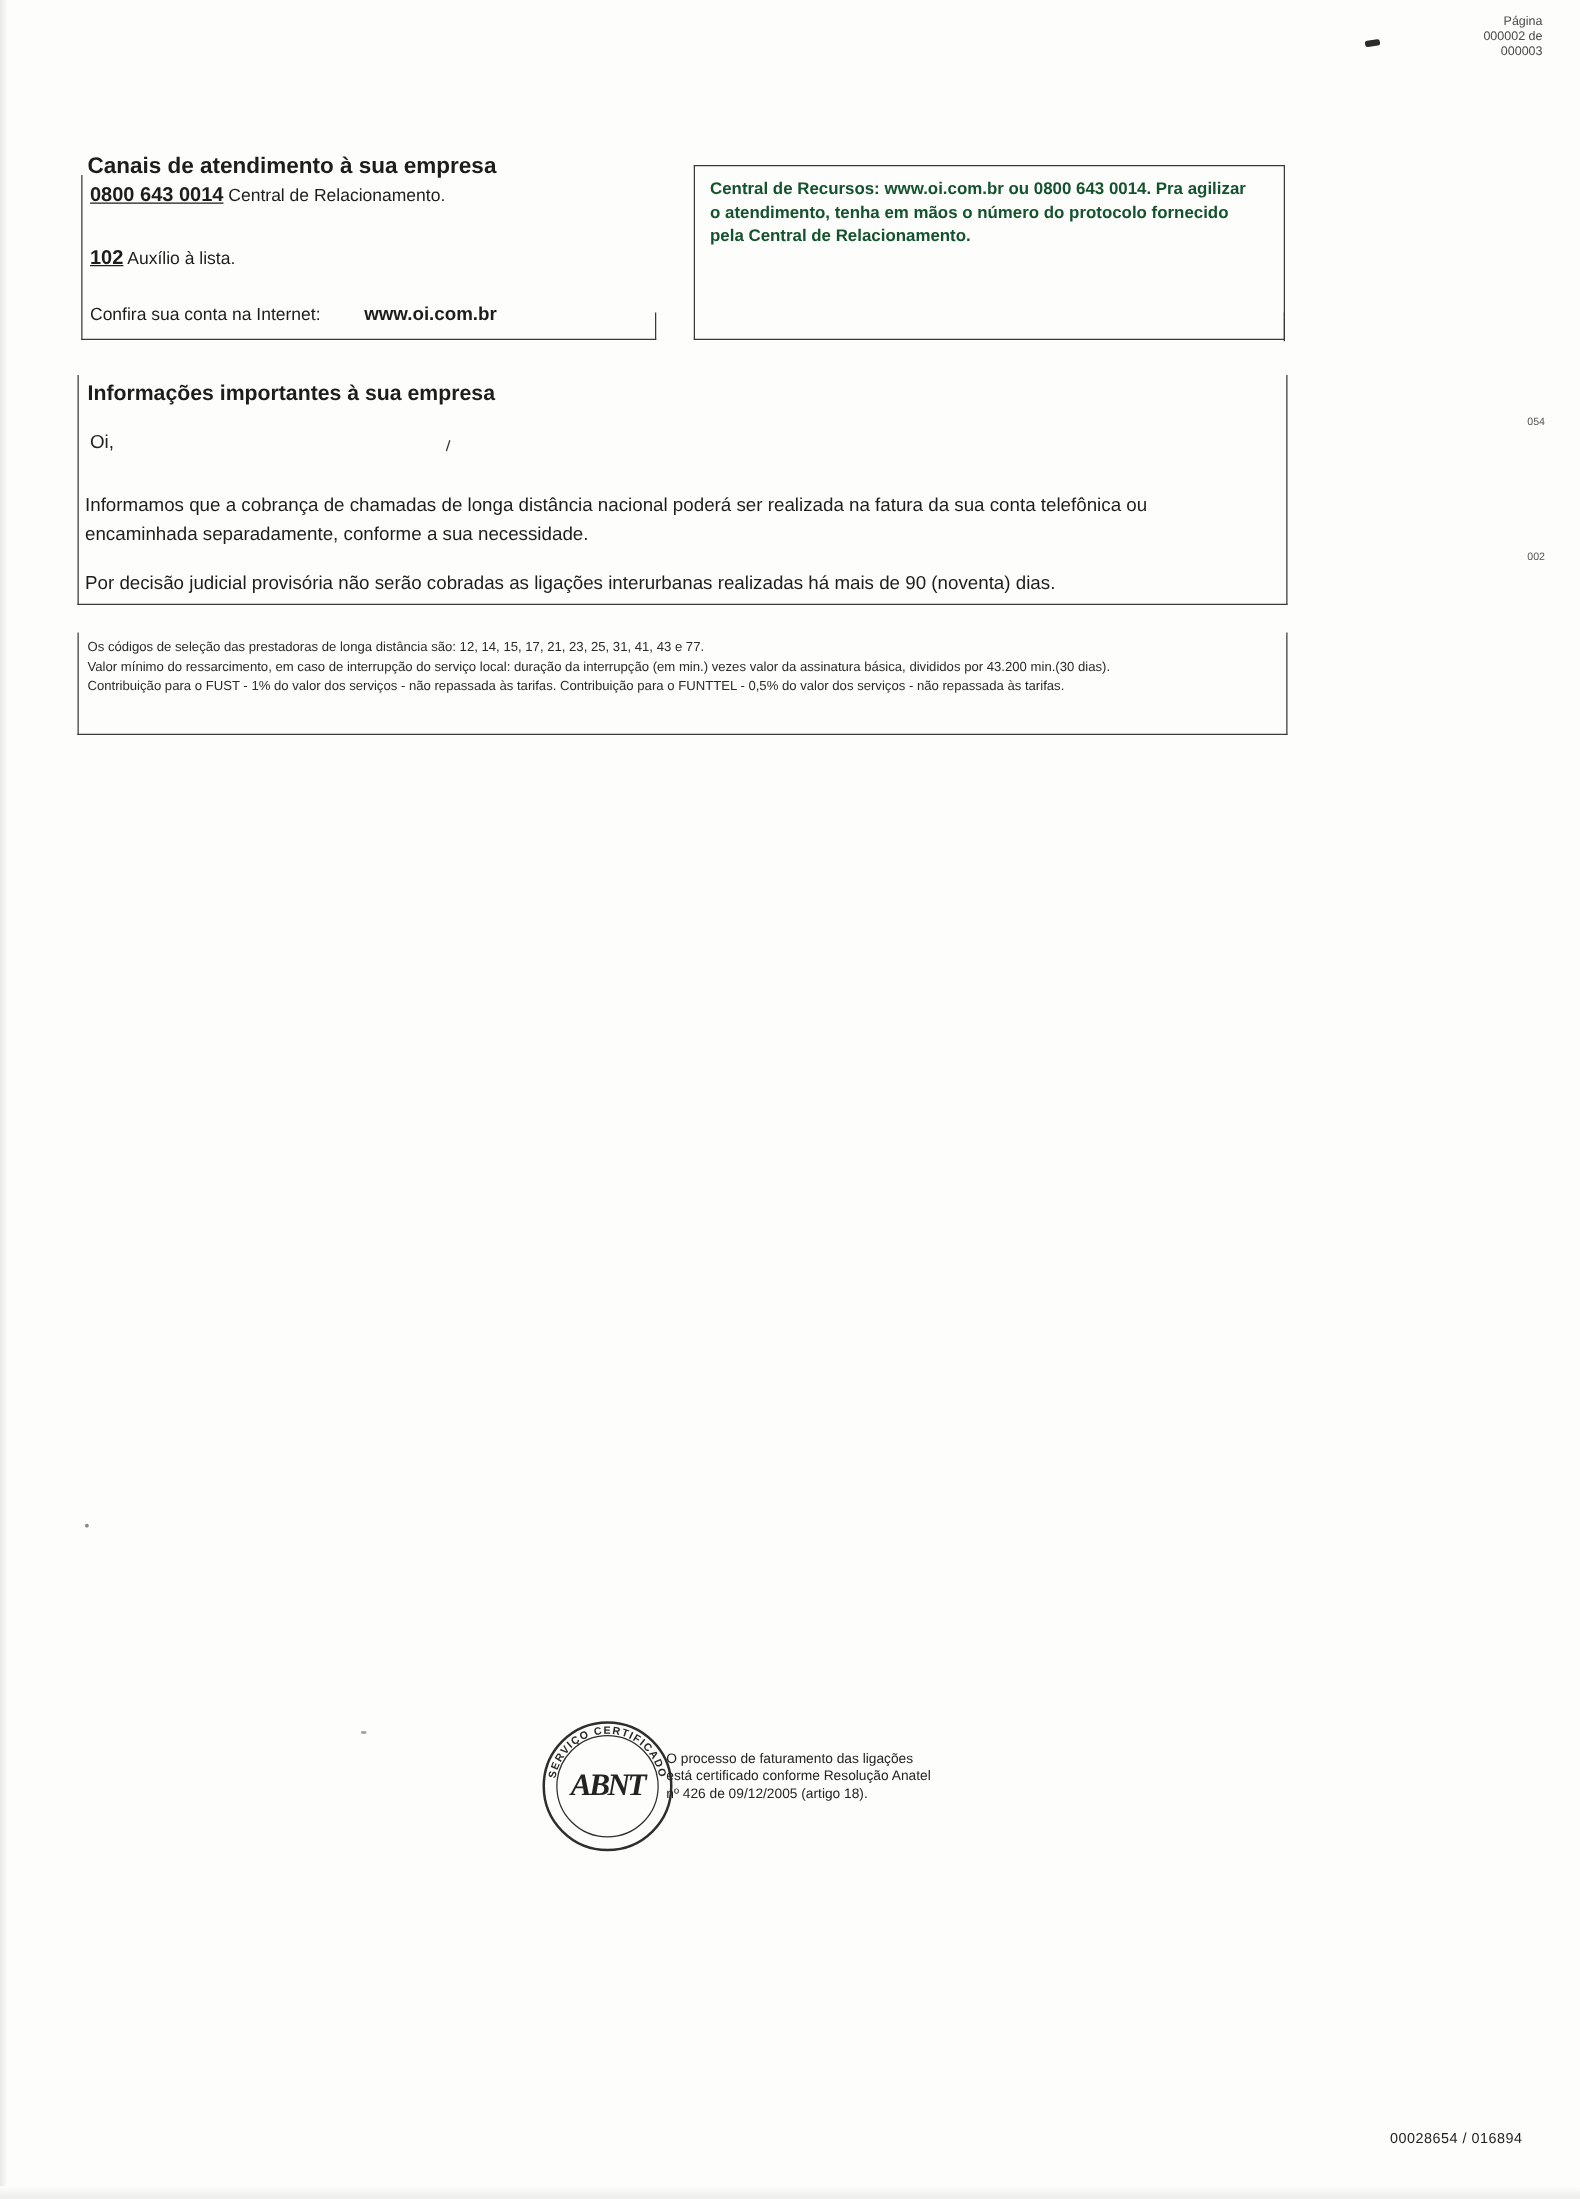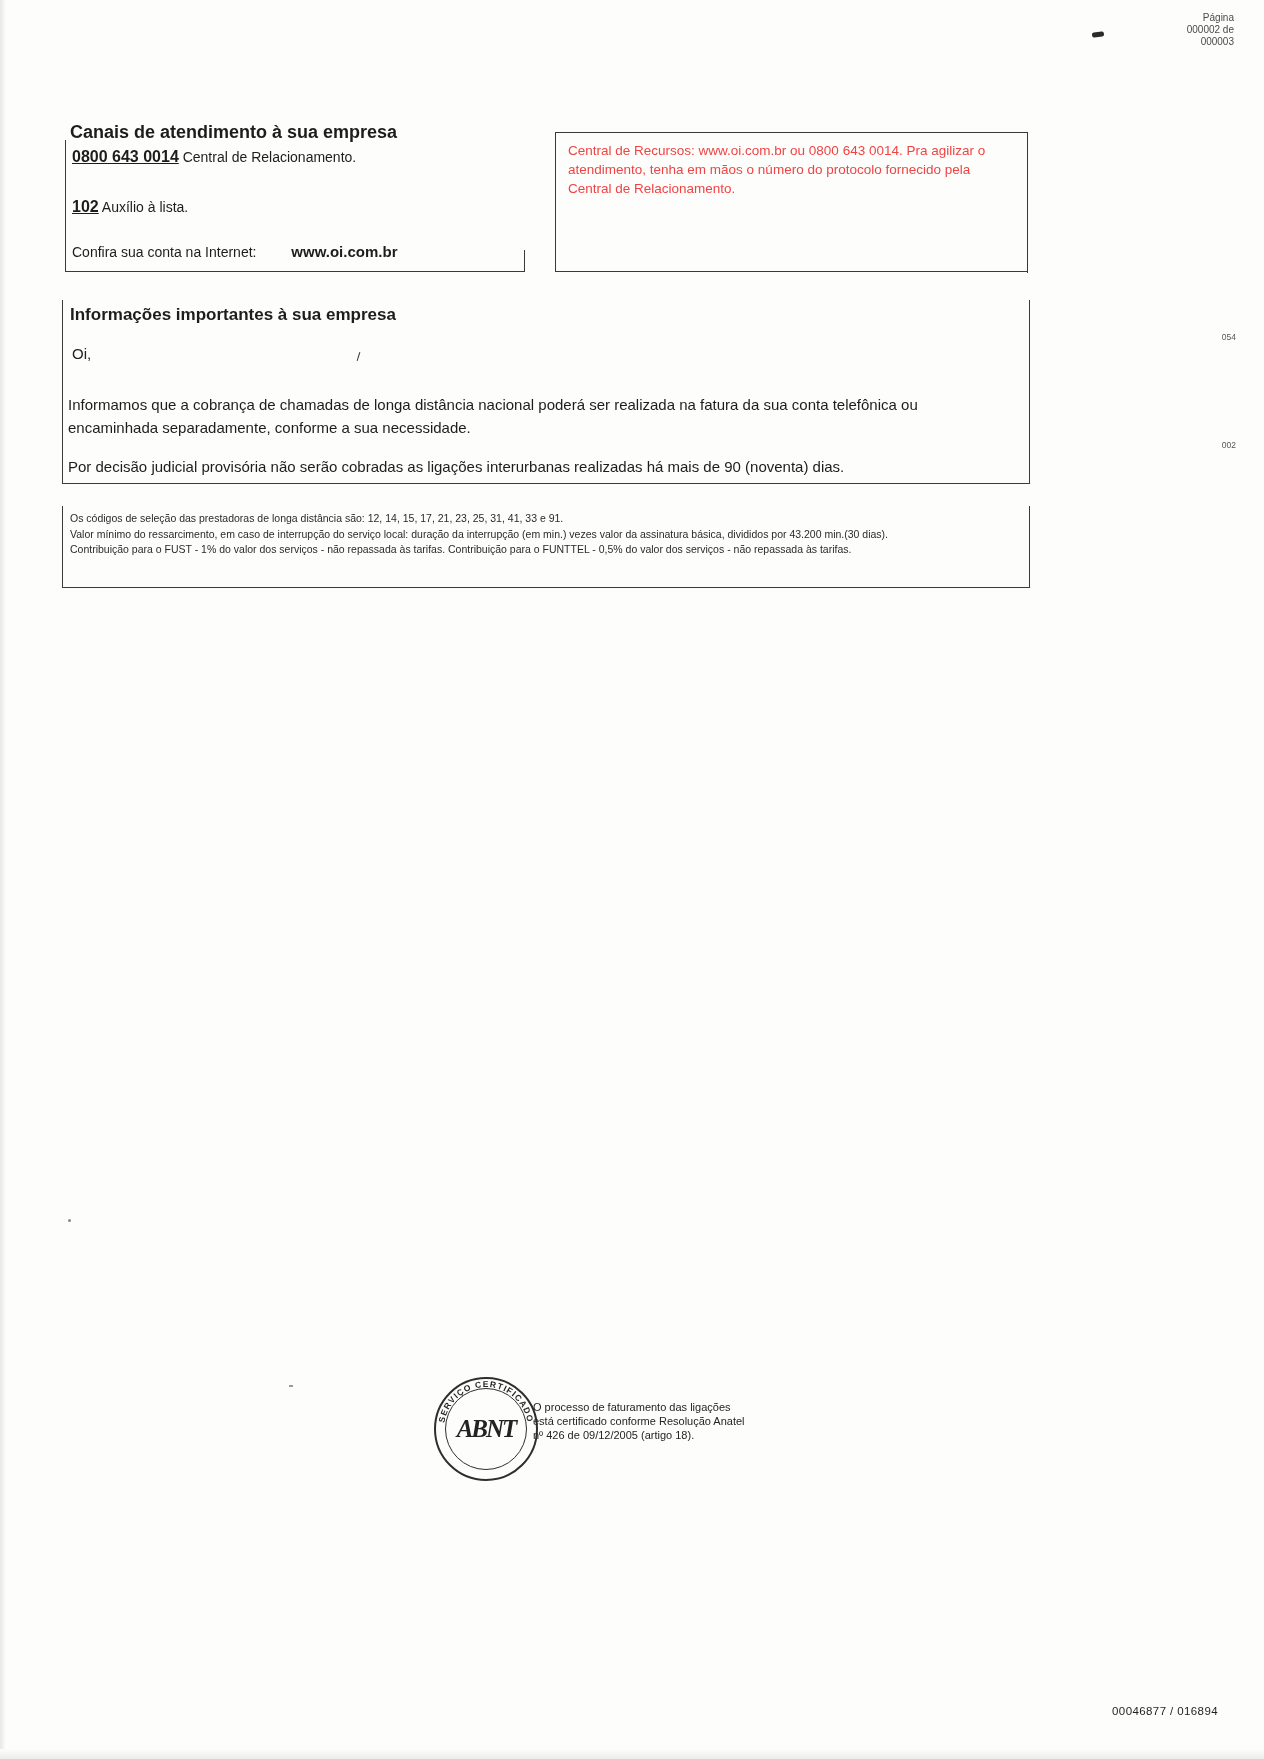--- a/index.html
+++ b/index.html
@@ -125,21 +125,22 @@
   .ch-2 { top: 198px; }
   .ch-3 { top: 243px; }
   .ch-3 b { font-size: 15px; margin-left: 31px; }
 
   .rb-p {
     position: absolute;
     left: 568px;
     width: 440px;
     font-size: 13.5px;
     line-height: 19px;
-    color: #ef4444;
+    color: #14532d;
+    font-weight: bold;
   }
   .rb-1 { top: 141px; }
   .rb-2 { top: 218px; }
 
   
   .info-title {
     position: absolute;
     left: 70px;
     top: 305px;
     font-size: 17px;
@@ -343,21 +344,21 @@
   <div class="info-title">Informações importantes à sua empresa</div>
   <div class="info-hello">Oi,</div>
   <div class="tick"></div>
   <div class="code-054">054</div>
   <div class="info-p info-p1">Informamos que a cobrança de chamadas de longa distância nacional poderá ser realizada na fatura da sua conta telefônica ou encaminhada separadamente, conforme a sua necessidade.</div>
   <div class="code-002">002</div>
   <div class="info-p info-p2">Por decisão judicial provisória não serão cobradas as ligações interurbanas realizadas há mais de 90 (noventa) dias.</div>
 
   <div class="legal-box"></div>
   <div class="legal-text">
-    <div>Os códigos de seleção das prestadoras de longa distância são: 12, 14, 15, 17, 21, 23, 25, 31, 41, 33 e 91.</div>
+    <div>Os códigos de seleção das prestadoras de longa distância são: 12, 14, 15, 17, 21, 23, 25, 31, 41, 43 e 77.</div>
     <div>Valor mínimo do ressarcimento, em caso de interrupção do serviço local: duração da interrupção (em min.) vezes valor da assinatura básica, divididos por 43.200 min.(30 dias).</div>
     <div>Contribuição para o FUST - 1% do valor dos serviços - não repassada às tarifas.  Contribuição para o FUNTTEL - 0,5% do valor dos serviços - não repassada às tarifas.</div>
   </div>
 
   <div class="speck"></div>
   <div class="speck2"></div>
 
   <div class="seal">
     <div class="ring-outer"></div>
     <div class="ring-inner"></div>
@@ -366,14 +367,14 @@
         <path id="arcpath" d="M 10,52 A 42,42 0 0 1 94,52"></path>
       </defs>
       <text>
         <textPath href="#arcpath" startOffset="50%" text-anchor="middle" id="seal-arc-label">SERVIÇO CERTIFICADO</textPath>
       </text>
     </svg>
     <div class="abnt">ABNT</div>
   </div>
   <div class="seal-text">O processo de faturamento das ligações está certificado conforme Resolução Anatel nº 426 de 09/12/2005 (artigo 18).</div>
 
-  <div class="doc-code">00046877 / 016894</div>
+  <div class="doc-code">00028654 / 016894</div>
 </div>
 
 </body></html>

